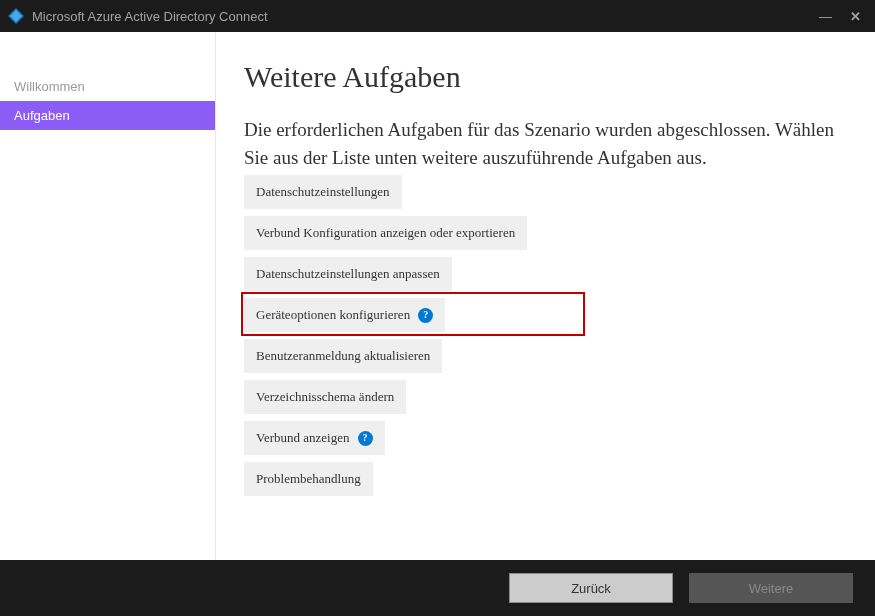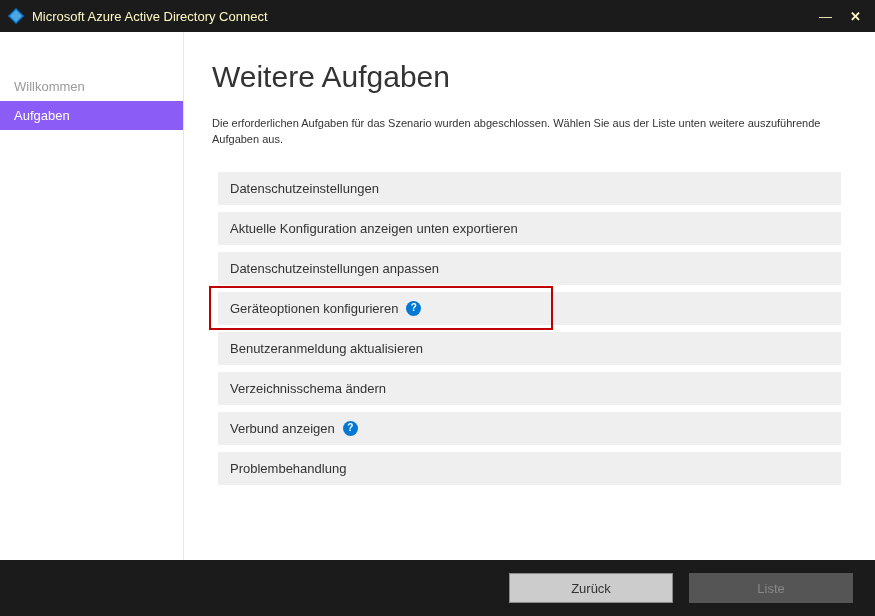--- a/index.html
+++ b/index.html
@@ -6,78 +6,80 @@
     body {
       width: 875px; height: 616px;
       font-family: "Segoe UI", Tahoma, sans-serif;
       background: #fff;
       overflow: hidden;
       position: relative;
     }
     .titlebar {
       height: 32px;
       background: #1b1b1b;
-      color: #fef9c3;
+      color: #a3a3a3;
       display: flex;
       align-items: center;
       padding: 0 8px;
       font-size: 13px;
     }
     .titlebar .azure-icon {
       width: 16px; height: 16px;
       margin-right: 8px;
     }
     .titlebar .title-text { flex: 1; }
     .titlebar .win-controls { display: flex; align-items: center; gap: 18px; padding-right: 6px; }
     .titlebar .win-controls span { font-size: 13px; cursor: pointer; font-weight: bold; }
     .titlebar .win-controls .min { font-weight: normal; }
 
     .body-area {
       display: flex;
       height: 528px;
       background: #fff;
     }
     .sidebar {
-      width: 184px;
+      width: 216px;
       border-right: 1px solid #e6e6e6;
       padding-top: 40px;
       font-size: 13px;
     }
     .sidebar-item {
       padding: 7px 14px;
       color: #9a9a9a;
       cursor: pointer;
     }
     .sidebar-item.active {
       background: #8b5cf6;
       color: #fff;
     }
 
     .main {
       flex: 1;
       padding: 28px 34px 10px 28px;
       overflow: hidden;
+      font-family: Liberation Serif, serif;
     }
     .main h1 {
       font-size: 30px;
       font-weight: 300;
       color: #333;
       margin-bottom: 22px;
     }
     .main .desc {
-      font-size: 11px;
+      font-size: 19px;
       color: #333;
       line-height: 1.45;
-      margin-bottom: 24px;
+      margin-bottom: 4px;
     }
     .task-list { display: flex; flex-direction: column; gap: 7px; }
     .task-row {
       display: flex;
       align-items: flex-start;
       position: relative;
+      flex-direction: column;
     }
     .task-accent {
       width: 6px;
       background: #d6d6d6;
     }
     .task-body {
       flex: 1;
       background: #efefef;
       padding: 9px 12px;
       font-size: 13px;
@@ -163,21 +165,21 @@
     <div class="task-list" id="task-list">
         <div class="task-row">
           <div class="task-accent"></div>
           <div class="task-body">
             <span>Datenschutzeinstellungen</span>
           </div>
         </div>
         <div class="task-row">
           <div class="task-accent"></div>
           <div class="task-body">
-            <span>Aktuelle Konfiguration anzeigen unten exportieren</span>
+            <span>Verbund Konfiguration anzeigen oder exportieren</span>
           </div>
         </div>
         <div class="task-row">
           <div class="task-accent"></div>
           <div class="task-body">
             <span>Datenschutzeinstellungen anpassen</span>
           </div>
         </div>
         <div class="task-row">
           <div class="task-accent"></div>
@@ -211,14 +213,14 @@
           <div class="task-body">
             <span>Problembehandlung</span>
           </div>
         </div>
       </div>
   </div>
 </div>
 
 <div class="footer">
   <div class="btn">Zurück</div>
-  <div class="btn disabled">Liste</div>
+  <div class="btn disabled">Weitere</div>
 </div>
 
 </body></html>

